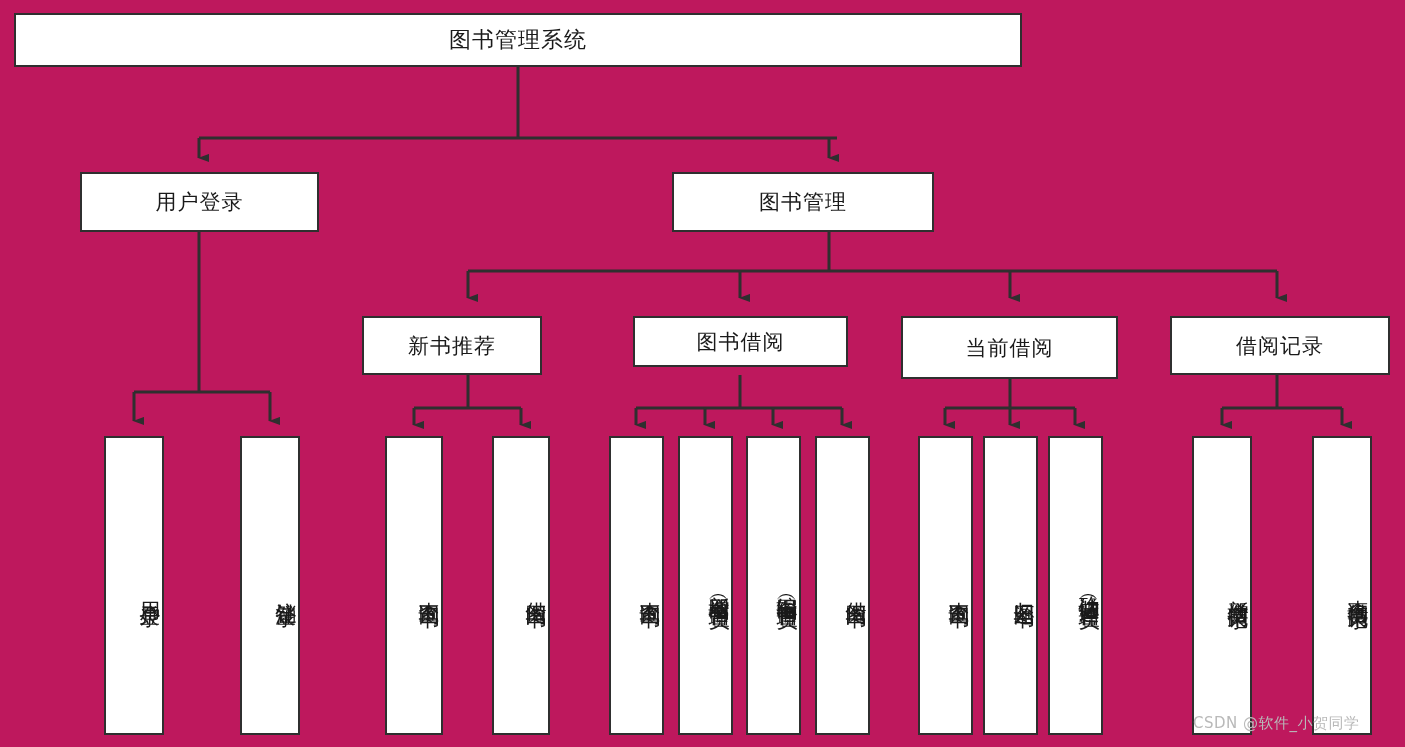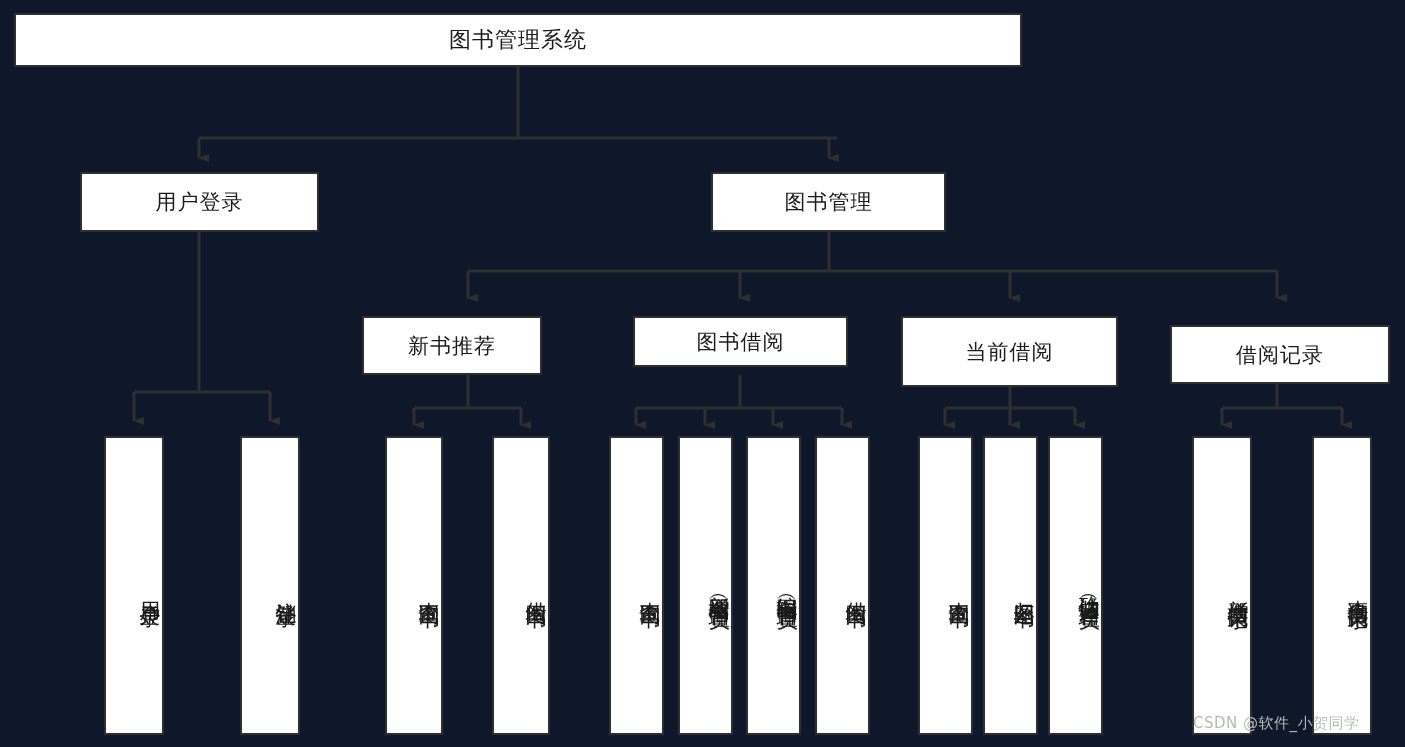--- a/index.html
+++ b/index.html
@@ -1,17 +1,17 @@
 <!DOCTYPE html>
 <html><head>
 <meta charset="utf-8">
 <style>
   html,body{margin:0;padding:0;background:#ffffff;}
   body{font-family:"DejaVu Sans","Liberation Sans",sans-serif;}
-  #stage{position:relative;width:1405px;height:747px;background:#0f172a;overflow:hidden;}
+  #stage{position:relative;width:1405px;height:747px;background:#be185d;overflow:hidden;}
   #svg-layer{position:absolute;left:0;top:0;width:1405px;height:747px;}
   .node{position:absolute;box-sizing:border-box;border:2.5px solid #2f2f2f;background:#ffffff;
         display:flex;align-items:center;justify-content:center;color:#1a1a1a;}
   .node.h{font-size:21px;letter-spacing:1px;}
   .node.root{font-size:22px;letter-spacing:1px;}
   .node.v{writing-mode:vertical-rl;text-orientation:upright;font-size:21px;line-height:1.22;
           letter-spacing:2px;padding-top:6px;align-items:flex-start;justify-content:center;}
   .node.v.tall{padding-top:4px;}
   .wm{position:absolute;font-size:15px;color:#b9b9b9;white-space:nowrap;letter-spacing:0.5px;}
 </style>
@@ -66,26 +66,26 @@
       <path d="M1277,375 L1277,408"></path>
       <path d="M1222,408 L1342,408"></path>
       <path d="M1222,408 L1222,425" marker-end="url(#ah)"></path>
       <path d="M1342,408 L1342,425" marker-end="url(#ah)"></path>
     </g>
   </svg>
 
   <div class="node root" style="left:14px;top:13px;width:1008px;height:54px;">图书管理系统</div>
 
   <div class="node h" style="left:80px;top:172px;width:239px;height:60px;">用户登录</div>
-  <div class="node h" style="left:711px;top:172px;width:235px;height:60px;">图书管理</div>
+  <div class="node h" style="left:672px;top:172px;width:262px;height:60px;">图书管理</div>
 
   <div class="node h" style="left:362px;top:316px;width:180px;height:59px;">新书推荐</div>
   <div class="node h" style="left:633px;top:316px;width:215px;height:51px;">图书借阅</div>
-  <div class="node h" style="left:901px;top:316px;width:217px;height:71px;">当前借阅</div>
-  <div class="node h" style="left:1170px;top:316px;width:220px;height:59px;margin-top:9px;">借阅记录</div>
+  <div class="node h" style="left:901px;top:316px;width:217px;height:63px;">当前借阅</div>
+  <div class="node h" style="left:1170px;top:316px;width:220px;height:59px;">借阅记录</div>
 
   <div class="node v" style="left:104px;top:436px;width:60px;height:299px;">用户登录</div>
   <div class="node v" style="left:240px;top:436px;width:60px;height:299px;">注销登录</div>
 
   <div class="node v" style="left:385px;top:436px;width:58px;height:299px;">查询图书</div>
   <div class="node v" style="left:492px;top:436px;width:58px;height:299px;">借阅图书</div>
 
   <div class="node v" style="left:609px;top:436px;width:55px;height:299px;">查询图书</div>
   <div class="node v tall" style="left:678px;top:436px;width:55px;height:299px;">新增图书（管理员）</div>
   <div class="node v tall" style="left:746px;top:436px;width:55px;height:299px;">编辑图书（管理员）</div>

